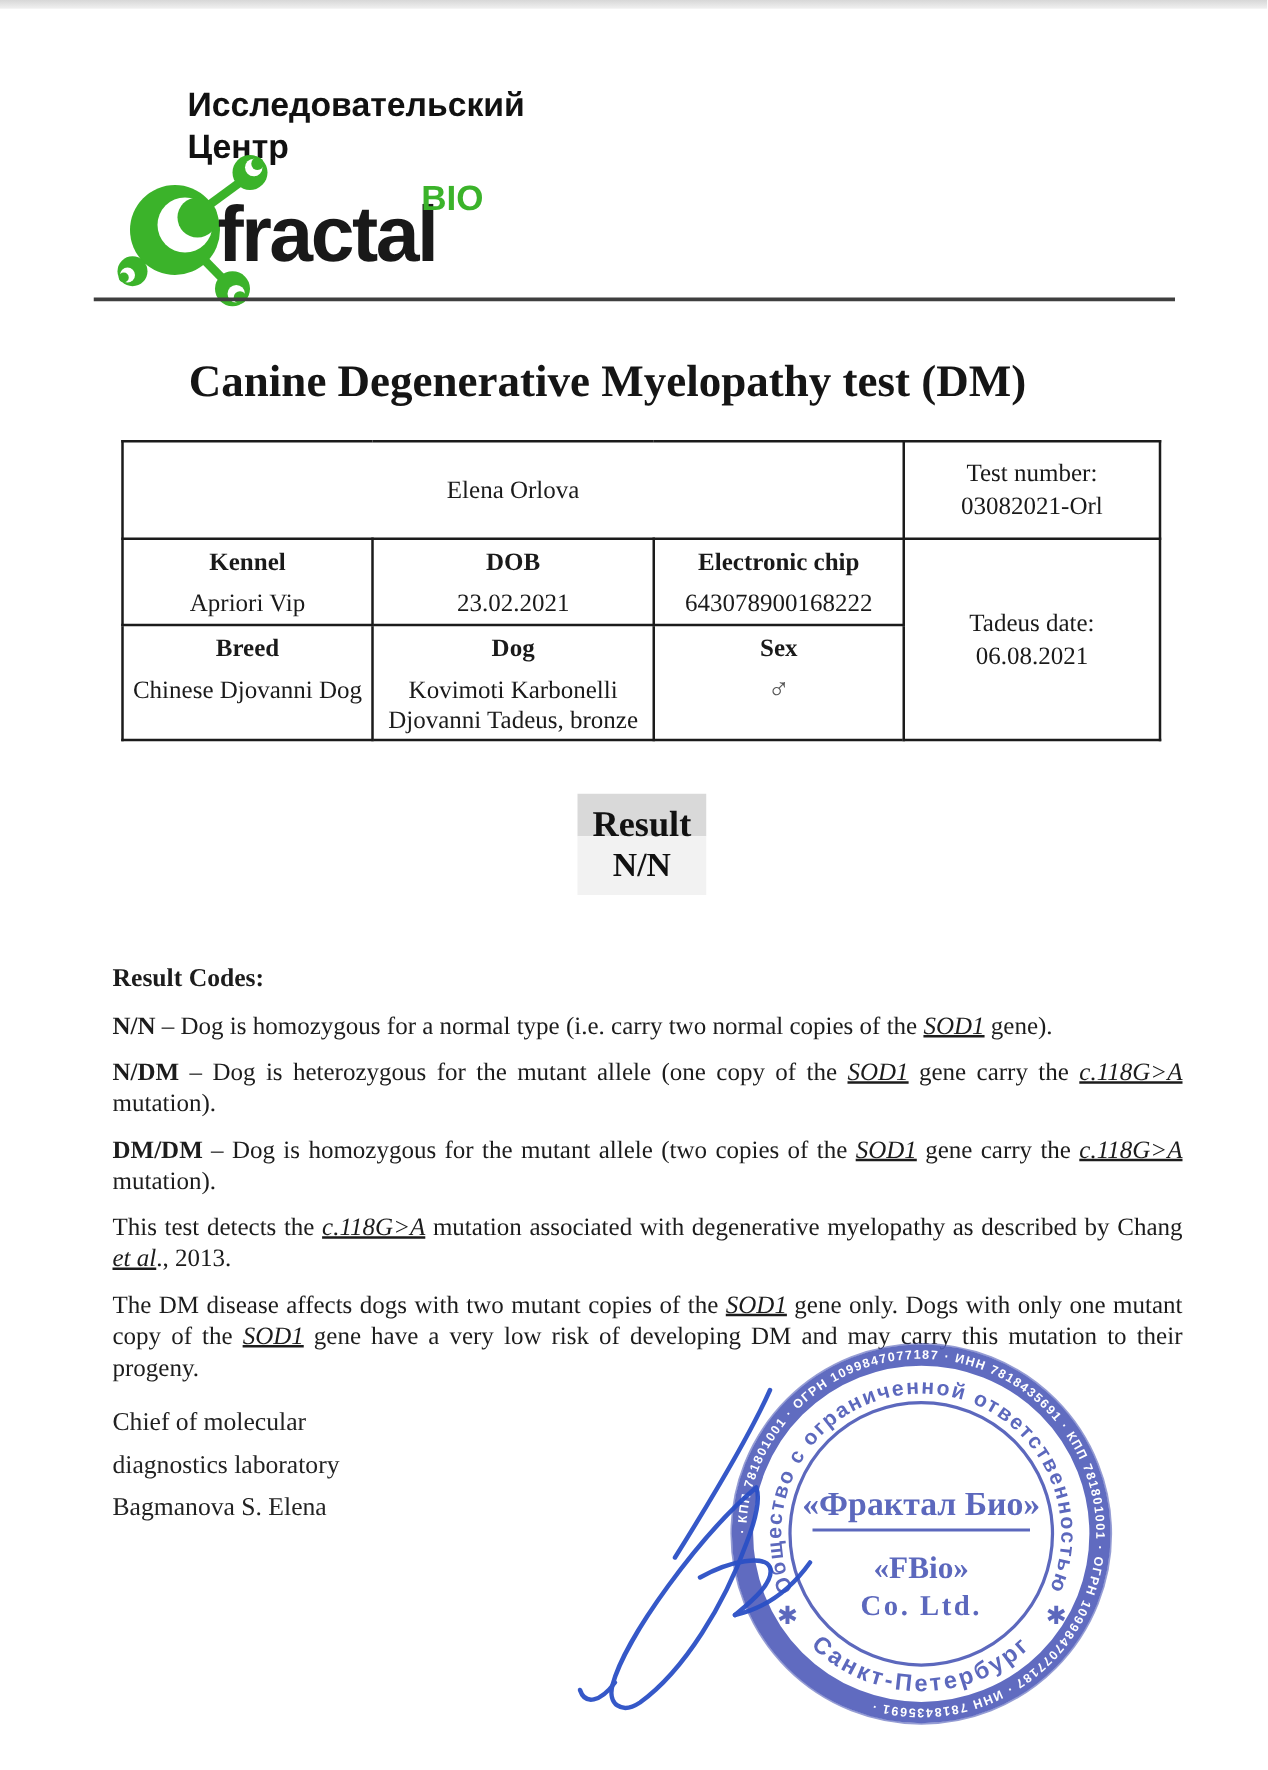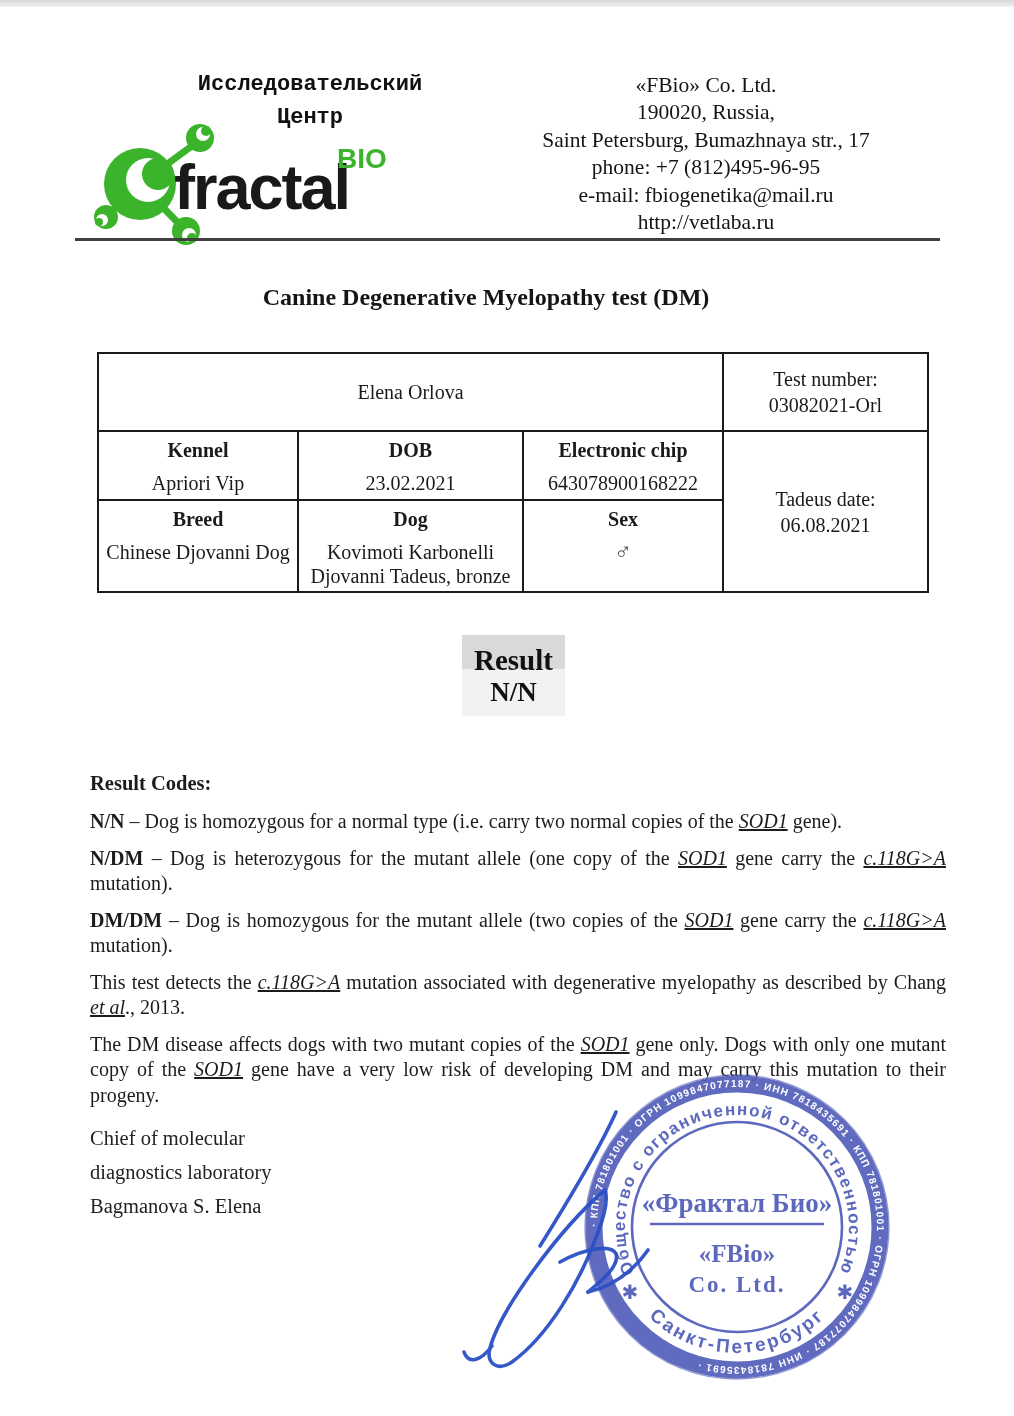--- a/index.html
+++ b/index.html
@@ -11,37 +11,37 @@
     color:#1c1c1c;
     overflow:hidden;
   }
   .top-strip{
     position:absolute;left:0;top:0;width:1014px;height:7px;
     background:linear-gradient(#d7d7d7,#f1f1f1);
   }
   
   .org-title{
     position:absolute;left:150px;top:68px;width:320px;
-    text-align:center;
-    font-family:Liberation Mono, monospace;
-    font-weight:bold;font-size:22px;line-height:33px;color:#111;
+    text-align:left;
+    font-family:Liberation Sans, sans-serif;
+    font-weight:bold;font-size:27px;line-height:33px;color:#111;
   }
   .logo-svg{position:absolute;left:90px;top:112px;}
   .address{
     position:absolute;left:498px;top:72px;width:416px;
     text-align:center;font-size:21.5px;line-height:27.4px;color:#141414;
   }
   .divider{
     position:absolute;left:75px;top:238px;width:865px;height:3px;
     background:#3f3f3f;
   }
   
   .doc-title{
     position:absolute;left:0;top:284px;width:972px;margin:0;
-    text-align:center;font-size:24px;font-weight:bold;color:#151515;
+    text-align:center;font-size:36px;font-weight:bold;color:#151515;
   }
   
   .info-table{
     position:absolute;left:97px;top:352px;width:830px;
     border-collapse:collapse;table-layout:fixed;
     font-size:20px;color:#1a1a1a;
   }
   .info-table td{
     border:2px solid #1b1b1b;text-align:center;padding:0;
   }
@@ -103,28 +103,20 @@
       <circle cx="99" cy="123" r="7" fill="#ffffff"></circle>
       <circle cx="102" cy="126" r="5" fill="#3bb32a"></circle>
       <circle cx="16" cy="105" r="12" fill="#3bb32a"></circle>
       <circle cx="12" cy="108" r="6" fill="#ffffff"></circle>
       <circle cx="9" cy="110" r="4" fill="#3bb32a"></circle>
     </g>
     <text x="84" y="97" font-family="Liberation Sans, sans-serif" font-size="63" font-weight="600" letter-spacing="-2" fill="#191919">fractal</text>
     <text x="247" y="56" font-family="Liberation Sans, sans-serif" font-size="28" font-weight="bold" fill="#3bb32a">BIO</text>
   </svg>
 
-  <div class="address">
-    <div>«FBio» Co. Ltd.</div>
-    <div>190020, Russia,</div>
-    <div>Saint Petersburg, Bumazhnaya str., 17</div>
-    <div>phone: +7 (812)495-96-95</div>
-    <div>e-mail: fbiogenetika@mail.ru</div>
-    <div>http://vetlaba.ru</div>
-  </div>
 
   <div class="divider"></div>
 
   <h1 class="doc-title">Canine Degenerative Myelopathy test (DM)</h1>
 
   <table class="info-table">
     <colgroup>
         <col style="width:200px">
         <col style="width:225px">
         <col style="width:200px">

